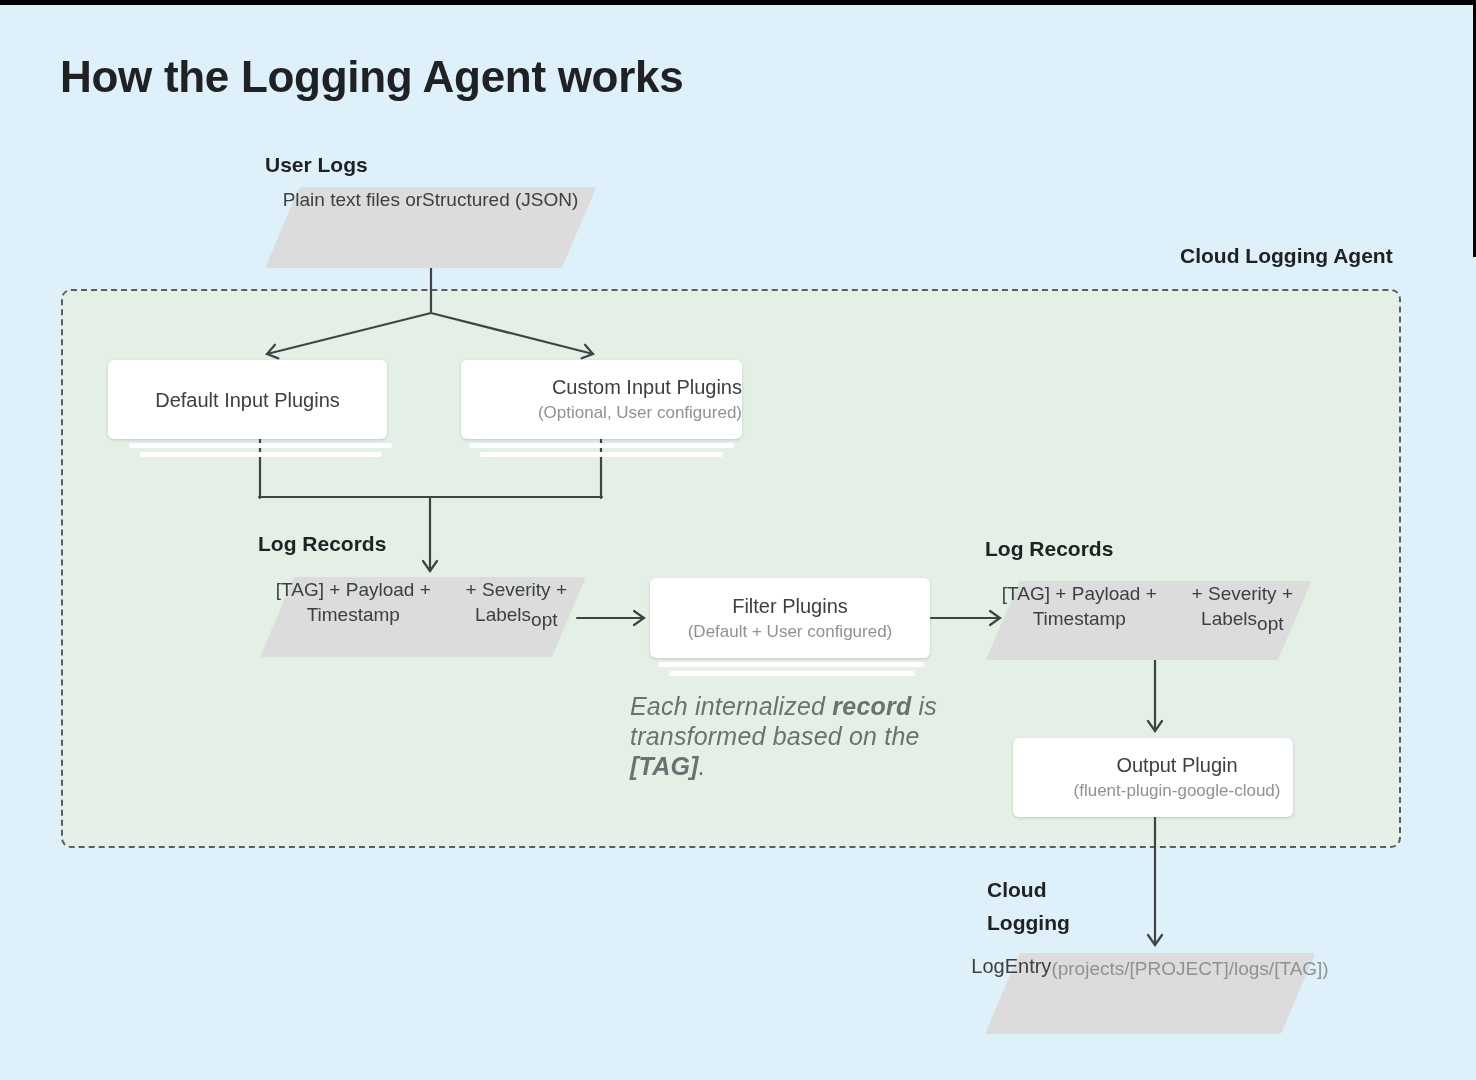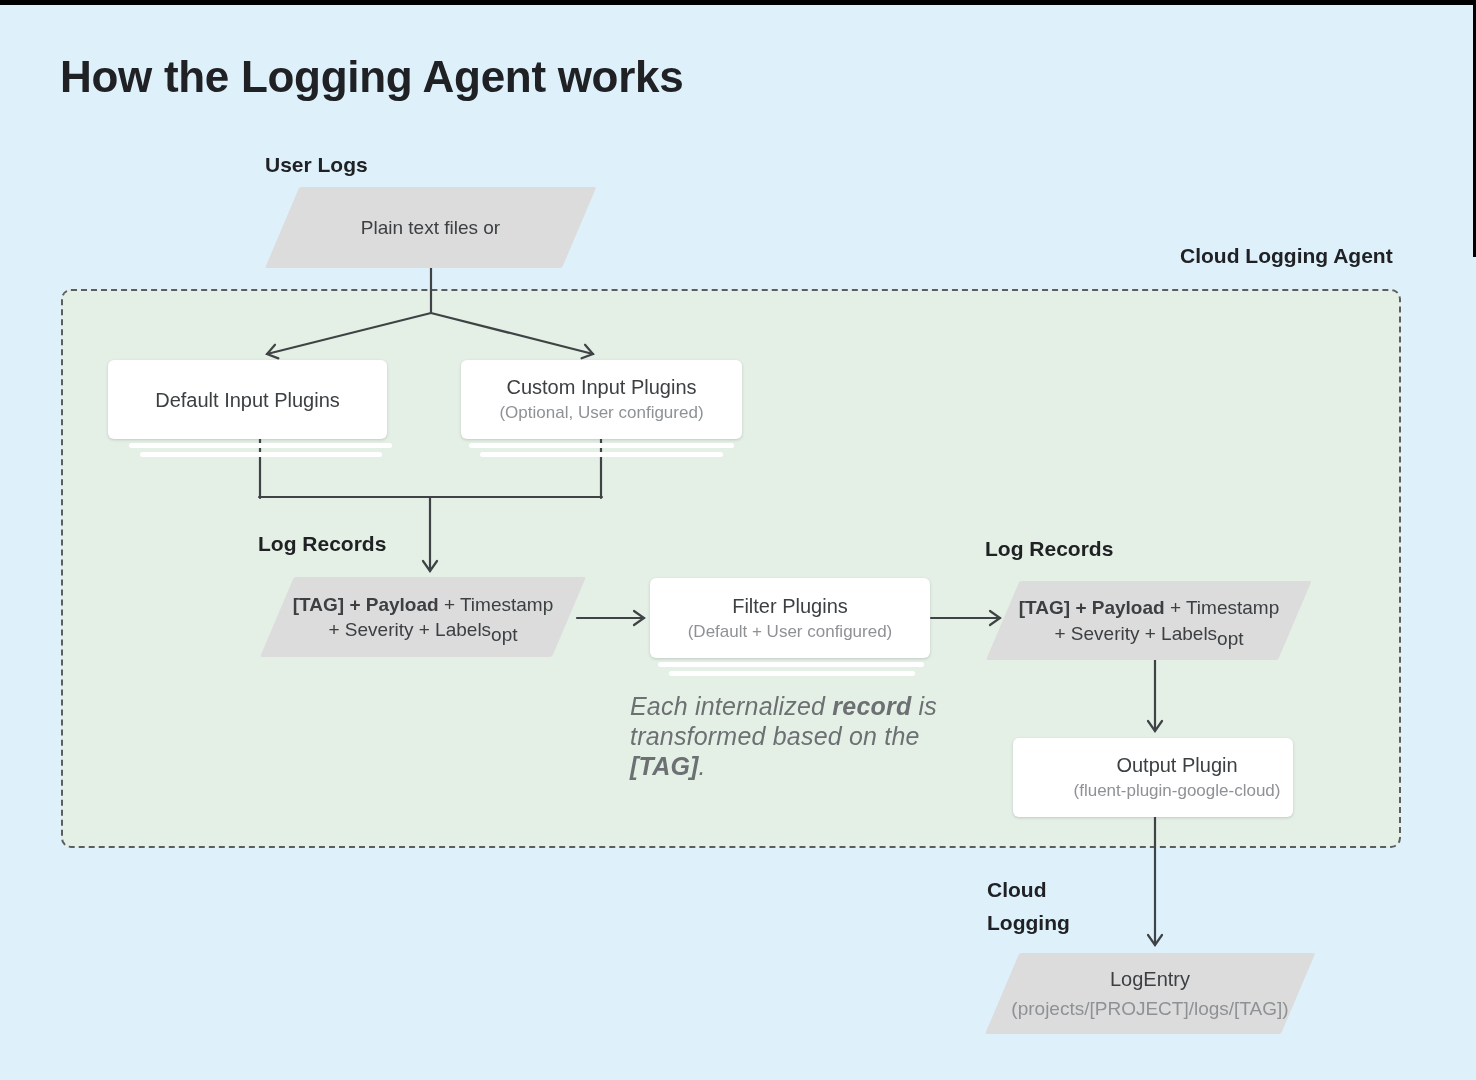--- a/index.html
+++ b/index.html
@@ -25,23 +25,23 @@
   svg .ln{stroke:var(--connector);stroke-width:2.2;fill:none;stroke-linecap:round;}
   .card{background:var(--card);border-radius:6px;box-shadow:0 1px 3px rgba(60,64,67,.22);
     display:flex;flex-direction:column;align-items:center;justify-content:center;text-align:center;}
   .card-title{font-size:20px;color:var(--text-primary);line-height:1.3;}
   .card-sub{font-size:17px;color:var(--text-secondary);line-height:1.3;margin-top:2px;}
   .bar{background:var(--card);height:5px;border-radius:3px;}
   .pgram{pointer-events:none;}
   .pgram-bg{position:absolute;left:0;top:0;width:100%;height:100%;background:var(--parallelogram);
     transform:skewX(-23deg);transform-origin:0 100%;border-radius:2px;}
   .pgram-text{position:absolute;left:0;top:0;height:100%;width:calc(100% + 34px);
-    display:flex;flex-direction:column;justify-content:center;text-align:center;
+    display:flex;flex-direction:row;justify-content:center;text-align:center;
     font-size:19px;color:var(--text-primary);line-height:1.32;}
-  .pgram-text .b{font-weight:700;}
+  .pgram-text .b{font-weight:400;}
   .pgram-text sub{font-size:19px;vertical-align:-5px;line-height:0;}
   .pgram-text .sub-title{font-size:20px;color:var(--text-primary);}
   .pgram-text .sub-gray{font-size:19px;color:var(--text-secondary);margin-top:3px;}
   .note{font-size:25px;font-style:italic;color:var(--note-text);text-align:left;line-height:1.2;
     letter-spacing:0.2px;}
   .note b{font-weight:700;}
 </style>
 </head>
 <body>
 
@@ -69,30 +69,31 @@
   <path class="ln" d="M577,618 H644" marker-end="url(#arw)"></path>
   <path class="ln" d="M931,618 H1000" marker-end="url(#arw)"></path>
   <path class="ln" d="M1155,660 V731" marker-end="url(#arw)"></path>
   <path class="ln" d="M1155,817 V945" marker-end="url(#arw)"></path>
 </svg>
 
 <div class="abs pgram" style="left:265px;top:187px;width:297px;height:81px;">
   <div class="pgram-bg"></div>
   <div class="pgram-text">
     <div>Plain text files or</div>
+    <div>Structured (JSON)</div>
   </div>
 </div>
 
 <div class="abs card" style="left:108px;top:360px;width:279px;height:79px;">
   <div class="card-title">Default Input Plugins</div>
 </div>
 <div class="abs bar" style="left:129px;top:443px;width:263px;"></div>
 <div class="abs bar" style="left:140px;top:452px;width:242px;"></div>
 
-<div class="abs card" style="left:461px;top:360px;width:281px;height:79px;">
+<div class="abs card" style="left:461px;top:360px;width:281px;height:79px;align-items:flex-end;">
   <div class="card-title">Custom Input Plugins</div>
   <div class="card-sub">(Optional, User configured)</div>
 </div>
 <div class="abs bar" style="left:469px;top:443px;width:265px;"></div>
 <div class="abs bar" style="left:480px;top:452px;width:243px;"></div>
 
 <div class="abs lbl" style="left:258px;top:528px;">Log Records</div>
 
 <div class="abs pgram" style="left:260px;top:577px;width:292px;height:80px;">
   <div class="pgram-bg"></div>

